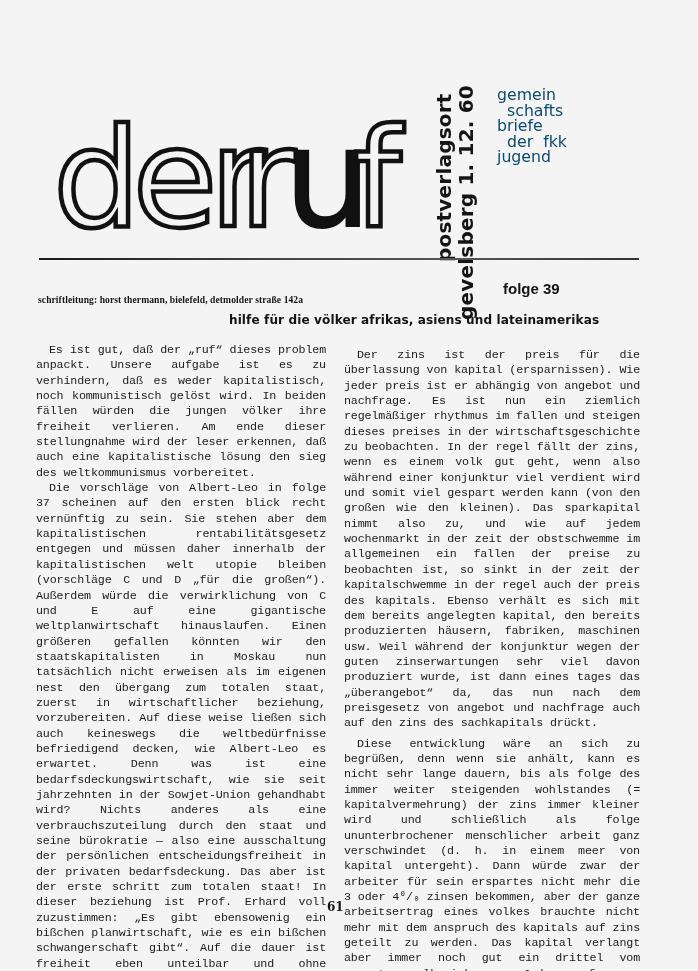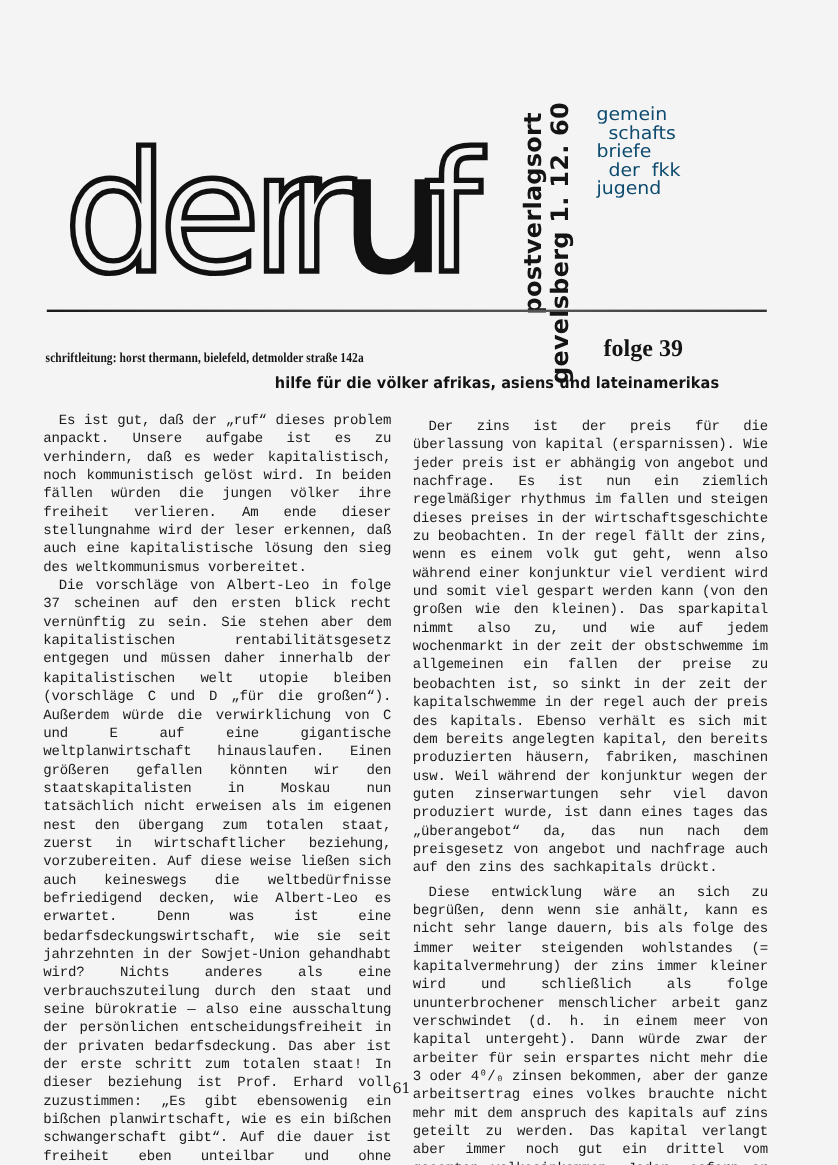--- a/index.html
+++ b/index.html
@@ -45,22 +45,22 @@
   .series-block {
     position: absolute; left: 497px; top: 88px;
     font-family: "DejaVu Sans", sans-serif;
     font-size: 15px;
     line-height: 15.5px;
     color: #0c4a6e;
   }
   .series-block div { white-space: pre; transform: scaleX(1.05); transform-origin: left top; }
   .issue {
     position: absolute; left: 503px; top: 280px;
-    font-family: Liberation Serif, serif;
-    font-weight: bold; font-size: 20px;
+    font-family: Liberation Sans, sans-serif;
+    font-weight: bold; font-size: 15px;
   }
   .rule {
     position: absolute; left: 39px; top: 258px;
     width: 600px; height: 2px;
     background: linear-gradient(to right, #1a1a1a, #444 40%, #555 70%, #333);
   }
   .headline {
     position: absolute; left: 0; width: 698px; top: 312px;
     text-align: center;
     font-family: "DejaVu Sans", sans-serif;
@@ -79,21 +79,21 @@
     color: #1a1a1a;
     letter-spacing: -0.15px;
   }
   .col p { margin: 0; text-indent: 13px; hyphens: manual; font-family: Liberation Mono, monospace; }
   .col.left { left: 36px; width: 290px; }
   .col.right { left: 344px; width: 296px; }
   .col p.gap { margin-top: 5px; }
   .page-number {
     position: absolute; left: 327px; top: 900px;
     font-family: "DejaVu Serif", serif;
-    font-weight: normal; font-size: 12px;
+    font-weight: bold; font-size: 12px;
   }
 </style>
 </head>
 <body>
 
 <div class="logo">
   <svg width="380" height="140" viewBox="0 0 380 140">
     <g fill="#f4f4f4" stroke="#111" stroke-width="4.5" font-size="138" font-weight="normal" letter-spacing="-8">
       <text x="2" y="134">der</text>
     </g>

